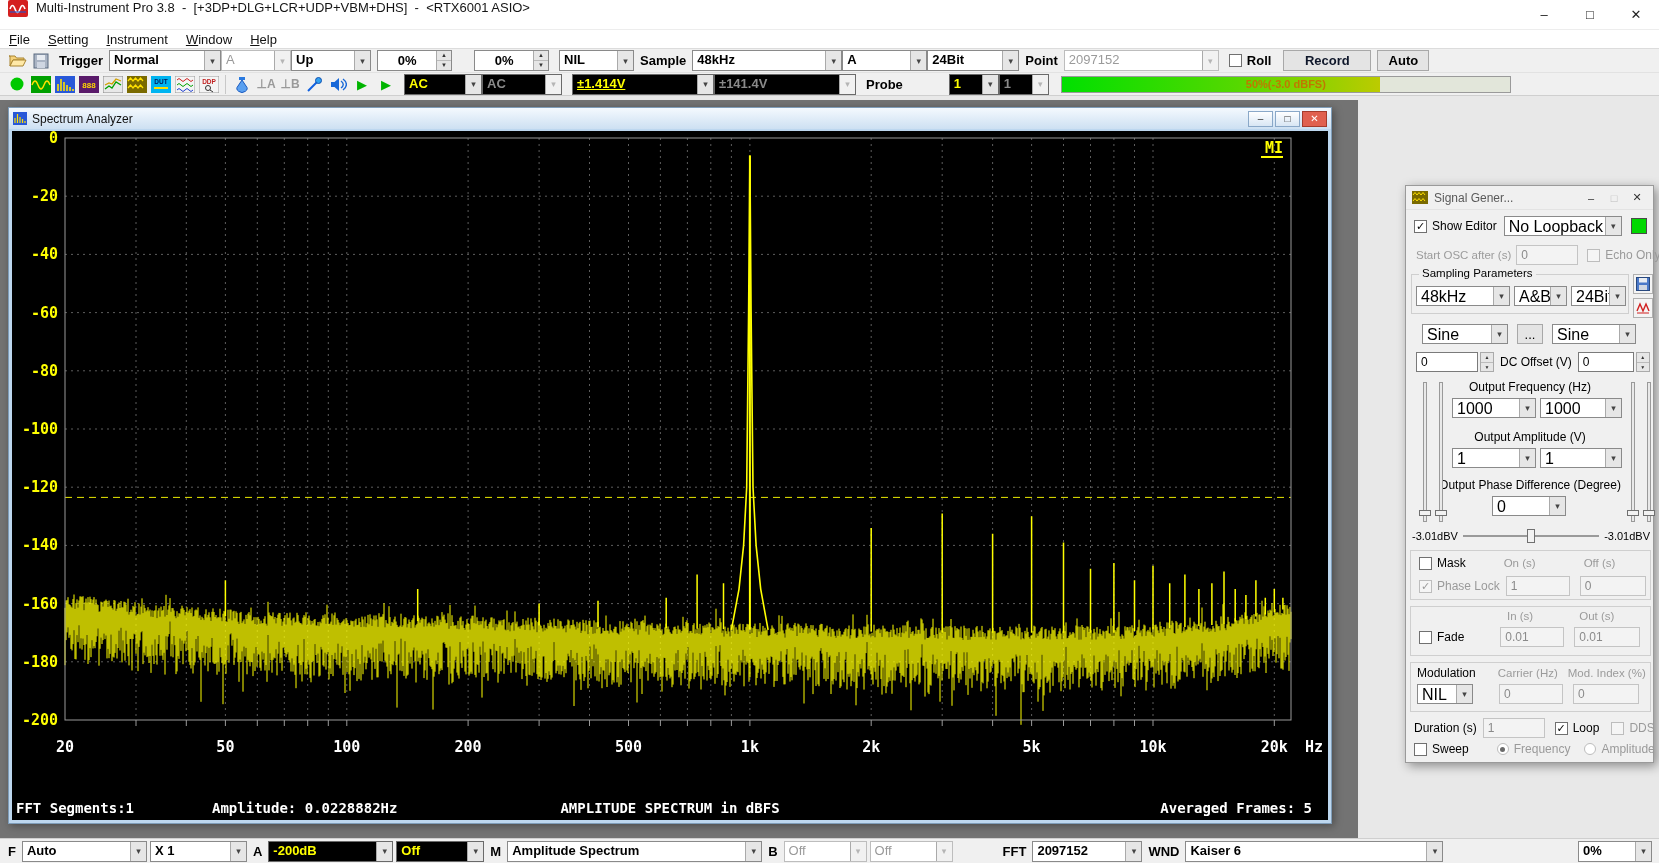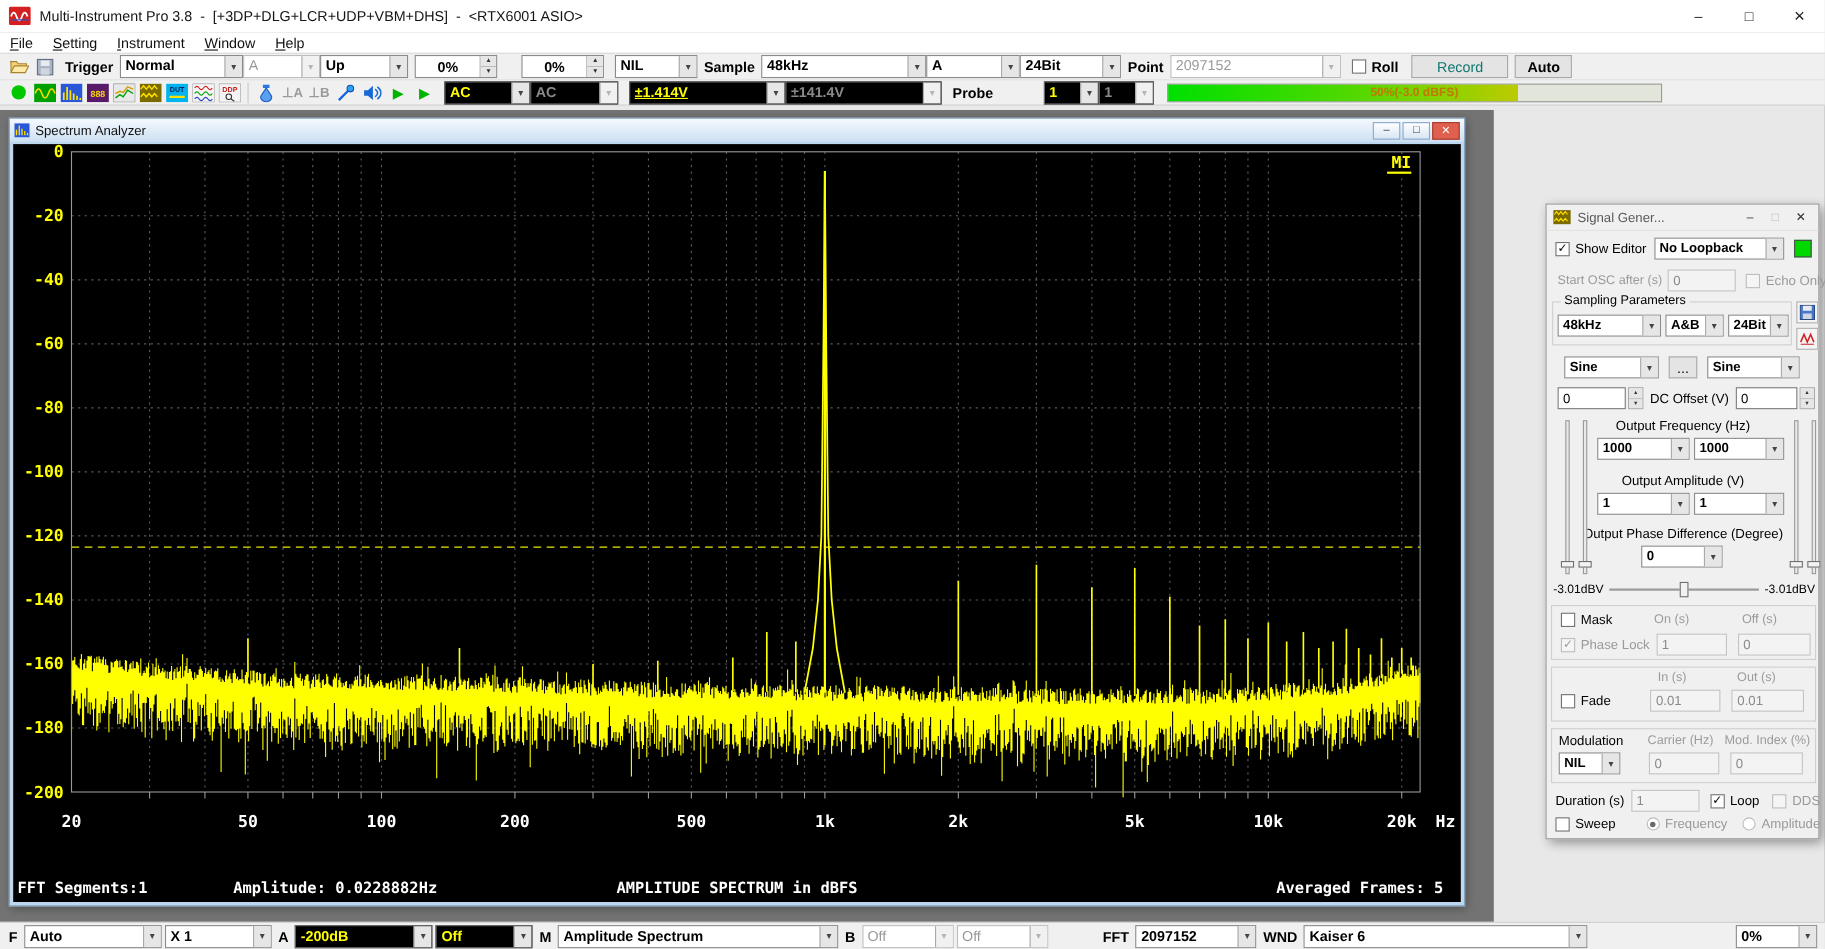--- a/index.html
+++ b/index.html
@@ -1,19 +1,19 @@
 <!DOCTYPE html>
 <html><head>
 <meta charset="utf-8">
 <style>
 *{margin:0;padding:0;box-sizing:border-box;}
 html,body{width:1659px;height:863px;}
 body{position:relative;overflow:hidden;background:#e8e8e8;font-family:"Liberation Sans",sans-serif;color:#000;}
 
-#titlebar{position:absolute;left:0;top:0;width:1659px;height:30px;background:#fff;display:flex;align-items:center;border-bottom:1px solid #ededed;}
+#titlebar{position:absolute;left:0;top:0;width:1659px;height:30px;background:#fff;display:flex;border-bottom:1px solid #ededed;}
 #app-icon{width:20px;height:17px;margin:0 8px;}
 #title-text{font-size:13px;color:#151515;white-space:pre;}
 .capbtns{margin-left:auto;display:flex;height:100%;}
 .capbtn{width:46px;height:100%;display:flex;align-items:center;justify-content:center;font-size:13px;color:#222;}
 #menubar{position:absolute;left:0;top:30px;width:1659px;height:18px;background:#fff;display:flex;align-items:center;}
 .menu-item{padding:0 9px;font-size:13px;color:#111;}
 
 .toolbar{position:absolute;left:0;width:1659px;height:24px;background:#f0f0f0;display:flex;align-items:center;padding:0 5px;}
 #tb1{top:48px;border-top:1px solid #dcdcdc;}
 #tb2{top:72px;border-top:1px solid #e2e2e2;border-bottom:1px solid #cfcfcf;}
@@ -28,21 +28,21 @@
 .combo.dis .dd::after{color:#b5b5b5;}
 .combo.black{background:#000;border-color:#6a6a6a;}
 .combo.black .val{color:#ffff00;font-weight:bold;}
 .combo.black.dis .val{color:#8a8a8a;}
 .spin{display:flex;height:21px;border:1px solid #8a8a8a;background:#fff;flex:none;}
 .spin .val{width:58px;text-align:center;font-size:13px;font-weight:600;padding-top:2px;}
 .spin .btns{width:15px;display:flex;flex-direction:column;border-left:1px solid #aaa;}
 .spin .btns span{flex:1;background:#e6e6e6;font-size:6px;line-height:9px;text-align:center;color:#333;border-bottom:1px solid #bbb;}
 .spin .btns span:last-child{border-bottom:none;}
 .btn{height:21px;padding:0 12px;background:#e4e4e4;border:1px solid #a8a8a8;font-size:13px;font-weight:bold;display:flex;align-items:center;flex:none;}
-.btn.dis{color:#0f766e;font-weight:400;}
+.btn.dis{color:#0f172a;font-weight:700;}
 .chk{display:flex;align-items:center;gap:5px;font-size:13px;flex:none;white-space:nowrap;}
 .chk .box{width:13px;height:13px;background:#fff;border:1px solid #707070;font-size:11px;line-height:11px;text-align:center;flex:none;}
 .chk.checked .box::before{content:"✓";}
 .chk.dis{color:#9a9a9a;}
 .chk.dis .box{border-color:#bdbdbd;background:#f5f5f5;color:#9a9a9a;}
 .radio{display:flex;align-items:center;gap:5px;font-size:12px;flex:none;}
 .radio .circ{width:12px;height:12px;border-radius:50%;border:1px solid #8a8a8a;background:#fff;flex:none;}
 .radio.sel .circ::after{content:"";display:block;width:5px;height:5px;margin:2.5px;border-radius:50%;background:#6a6a6a;}
 .radio.dis{color:#9a9a9a;}
 .radio.dis .circ{border-color:#bdbdbd;}
@@ -72,21 +72,21 @@
 .sg-btn.dim{color:#bdbdbd;}
 .row{position:absolute;display:flex;align-items:center;}
 .input{height:20px;border:1px solid #7a7a7a;background:#fff;font-size:12px;padding:1px 4px;display:flex;align-items:center;flex:none;}
 .input.dis{background:#f3f3f3;color:#8a8a8a;border-color:#c4c4c4;}
 .grp{position:absolute;border:1px solid #cfcfcf;}
 .grp-label{position:absolute;top:-8px;left:7px;background:#f0f0f0;padding:0 3px;font-size:11.5px;color:#000;white-space:nowrap;}
 .glabel{font-size:11.5px;color:#9b9b9b;white-space:nowrap;}
 .blabel{font-size:12px;color:#000;white-space:nowrap;}
 .clabel{position:absolute;text-align:center;font-size:12px;color:#000;}
 #sg .combo{height:20px;}
-#sg .combo .val{font-size:12px;font-weight:700;}
+#sg .combo .val{font-size:16px;font-weight:400;}
 #sg .chk{font-size:12px;}
 .sg-run{width:16px;height:16px;background:#00d800;border:1px solid #4a4a4a;margin-left:9px;flex:none;}
 .minispin{width:14px;height:20px;display:flex;flex-direction:column;border:1px solid #aaa;margin-left:2px;flex:none;}
 .minispin span{flex:1;background:#e6e6e6;font-size:5px;line-height:8px;text-align:center;color:#333;border-bottom:1px solid #bbb;}
 .minispin span:last-child{border-bottom:none;}
 .sgtool{position:absolute;width:20px;height:20px;border:1px solid #b0b0b0;background:#f4f4f4;display:flex;align-items:center;justify-content:center;}
 .vslider{position:absolute;width:4px;background:#e9e9e9;border:1px solid #9a9a9a;}
 .vhandle{position:absolute;width:12px;height:6px;background:#f2f2f2;border:1px solid #707070;}
 .hslider{position:absolute;height:16px;}
 .hslider::before{content:"";position:absolute;left:0;right:0;top:7px;height:2px;background:#9a9a9a;}

